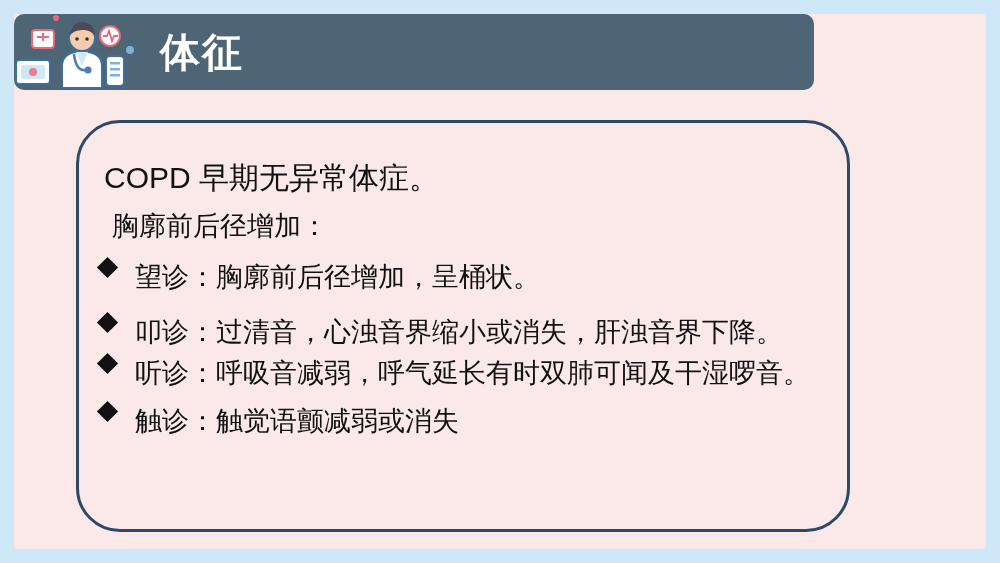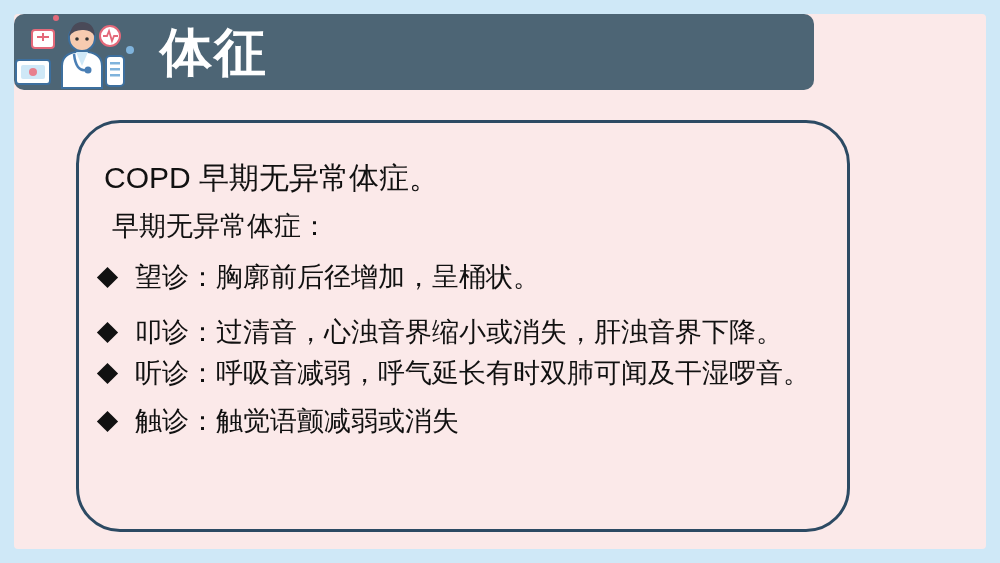--- a/index.html
+++ b/index.html
@@ -37,21 +37,21 @@
     top: 14px;
     width: 800px;
     height: 76px;
     background: #4d6575;
     border-radius: 10px 10px 10px 10px;
   }
   .header-title {
     position: absolute;
     left: 160px;
     top: 28px;
-    font-size: 52px;
+    font-size: 40px;
     font-weight: bold;
     color: #ffffff;
     letter-spacing: 2px;
     line-height: 48px;
   }
   
   .illus {
     position: absolute;
     left: 10px;
     top: 10px;
@@ -75,21 +75,21 @@
     color: #111111;
     font-size: 26px;
     line-height: 32px;
     white-space: nowrap;
   }
   .l1 { left: 104px; top: 162px; font-size: 30px; }
   .l2 { left: 112px; top: 210px; font-size: 27px; }
   .bullet-row {
     position: absolute;
     display: flex;
-    align-items: center;
+    align-items: flex-start;
     white-space: nowrap;
   }
   .b1 { left: 100px; top: 260px; }
   .b2 { left: 100px; top: 308px; margin-top: 7px; }
   .b3 { left: 100px; top: 356px; }
   .b4 { left: 100px; top: 404px; }
   .diamond {
     width: 15px;
     height: 15px;
     background: #111111;
@@ -143,21 +143,21 @@
       <circle cx="120" cy="40" r="4" fill="#7fb3dc"></circle>
       <circle cx="46" cy="8" r="3" fill="#e4697a"></circle>
     </svg>
   </div>
 
   <div class="header-title">体征</div>
 
   <div class="content-box"></div>
 
   <div class="line l1">COPD 早期无异常体症。</div>
-  <div class="line l2">早期无异常体症：</div>
+  <div class="line l2">胸廓前后径增加：</div>
 
   <div class="bullet-row b1">
     <span class="diamond"></span>
     <span class="bullet-text">望诊：胸廓前后径增加，呈桶状。</span>
   </div>
 
   <div class="bullet-row b2">
     <span class="diamond"></span>
     <span class="bullet-text">叩诊：过清音，心浊音界缩小或消失，肝浊音界下降。</span>
   </div>

